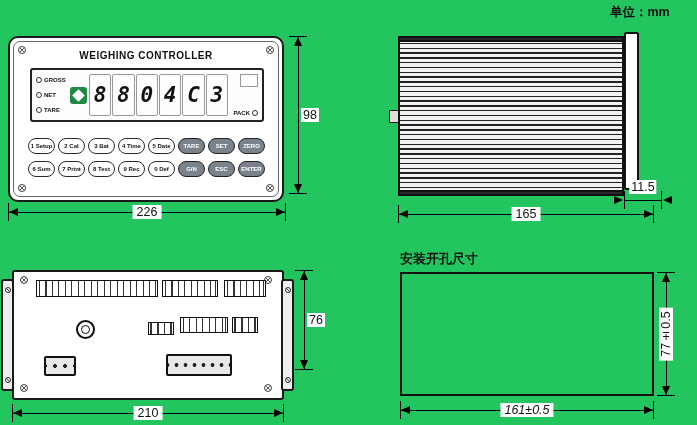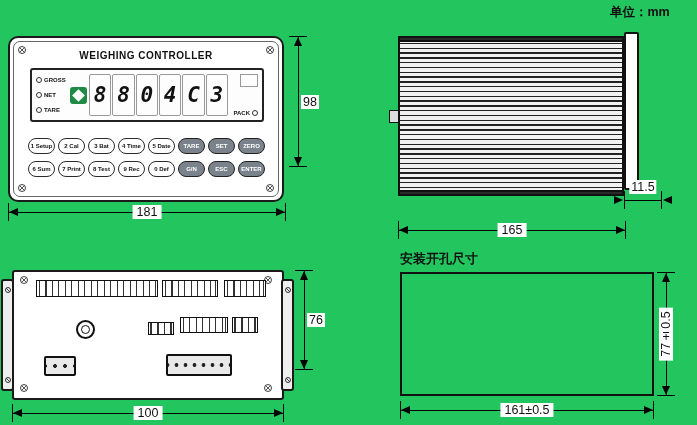--- a/index.html
+++ b/index.html
@@ -97,26 +97,26 @@
   .vdim .line{position:absolute;top:0;bottom:0;left:5.5px;width:1px;background:#000;}
   .vdim .tick{position:absolute;left:-3px;right:-3px;height:1px;background:#000;}
   .tick-t{top:0}.tick-b{bottom:0}
   .vdim .arr{position:absolute;left:2px;width:0;height:0;border-left:4px solid transparent;border-right:4px solid transparent;}
   .arr-u{top:1px;border-bottom:9px solid #000;}
   .arr-d{bottom:1px;border-top:9px solid #000;}
   .vdim .dlabel.beside{left:9px;top:50%;transform:translateY(-50%);padding:0 2px;}
   .vdim .dlabel.rot{left:6px;top:50%;writing-mode:vertical-rl;transform:translate(-50%,-50%) rotate(180deg);padding:4px 0;}
 
   .dim-front-w{left:8px;top:206px;width:278px;}
-  .dim-front-h{left:292px;top:36px;height:131px;}
-  .dim-side-d{left:398px;top:224px;width:228px;}
+  .dim-front-h{left:292px;top:36px;height:158px;}
+  .dim-side-d{left:398px;top:208px;width:228px;padding-left:28px;}
   .dim-side-f{left:624px;top:194px;width:17px;padding-left:21px;}
   .dim-rear-w{left:12px;top:407px;width:272px;}
   .dim-rear-h{left:298px;top:270px;height:100px;}
-  .dim-cut-w{left:400px;top:404px;width:254px;}
+  .dim-cut-w{left:400px;top:404px;width:254px;font-style:italic;}
   .dim-cut-h{left:660px;top:272px;height:124px;}
 </style>
 </head>
 <body>
 
 <div class="canvas">
 
   <div class="unit-note">单位：mm</div>
 
   <div class="front-case">
@@ -186,21 +186,21 @@
       </div>
     </div>
   </div>
 
   <div class="hdim dim-front-w">
     <i class="tick tick-l"></i>
       <i class="tick tick-r"></i>
       <span class="line"></span>
     <i class="arr arr-l"></i>
       <i class="arr arr-r"></i>
-    <span class="dlabel">181</span>
+    <span class="dlabel">226</span>
   </div>
   <div class="vdim dim-front-h">
     <i class="tick tick-t"></i>
       <i class="tick tick-b"></i>
       <span class="line"></span>
     <i class="arr arr-u"></i>
       <i class="arr arr-d"></i>
     <span class="dlabel beside">98</span>
   </div>
 
@@ -250,21 +250,21 @@
   <div class="pinstrip ps6"></div>
   <div class="plug plug1"></div>
   <div class="plug plug2"></div>
 
   <div class="hdim dim-rear-w">
     <i class="tick tick-l"></i>
       <i class="tick tick-r"></i>
       <span class="line"></span>
     <i class="arr arr-l"></i>
       <i class="arr arr-r"></i>
-    <span class="dlabel">100</span>
+    <span class="dlabel">210</span>
   </div>
   <div class="vdim dim-rear-h">
     <i class="tick tick-t"></i>
       <i class="tick tick-b"></i>
       <span class="line"></span>
     <i class="arr arr-u"></i>
       <i class="arr arr-d"></i>
     <span class="dlabel beside">76</span>
   </div>
 

